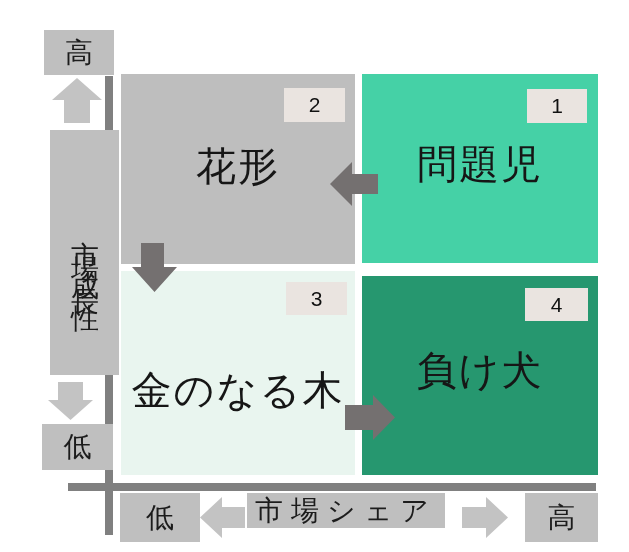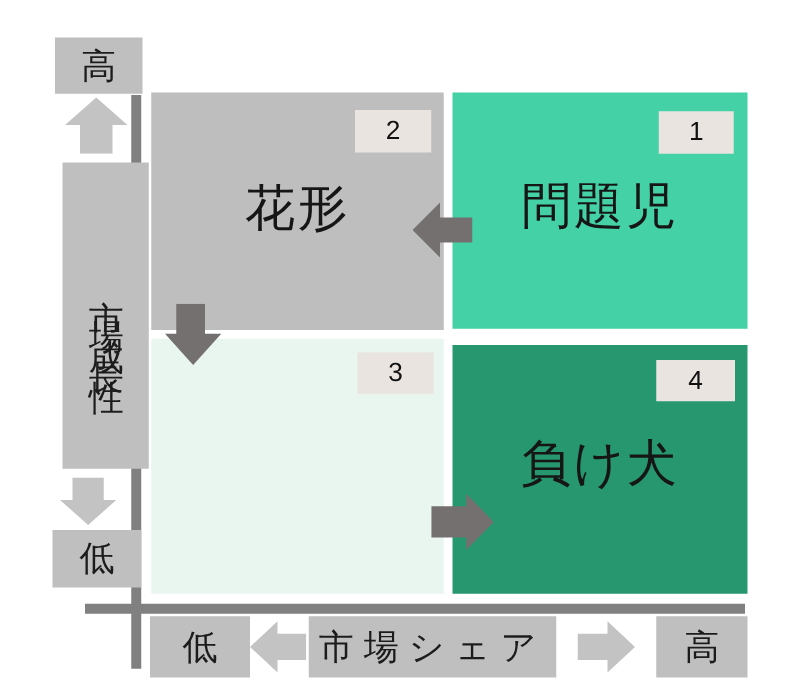--- a/index.html
+++ b/index.html
@@ -22,21 +22,21 @@
     font-size: 28px; font-weight: 300; color: var(--text);
   }
   #ybox-high { left: 44px; top: 30px;  width: 70px;  height: 45px; }
   #ybox-title { left: 50px; top: 130px; width: 69px; height: 245px; }
   #ybox-title .vtext {
     writing-mode: vertical-rl; text-orientation: upright;
     letter-spacing: 16px; line-height: 1; padding-top: 10px;
   }
   #ybox-low  { left: 42px; top: 424px; width: 71px;  height: 46px; }
   #xbox-low  { left: 120px; top: 493px; width: 80px;  height: 49px; }
-  #xbox-title { left: 247px; top: 493px; width: 198px; height: 49px; letter-spacing: 8px; }
+  #xbox-title { left: 247px; top: 493px; width: 198px; height: 35px; letter-spacing: 8px; }
   #xbox-high { left: 525px; top: 493px; width: 73px;  height: 49px; }
 
   
   svg.arrow { display: block; }
   .arrow-light { color: var(--axis-arrow); }
   .arrow-dark  { color: var(--flow-arrow); }
   #y-arrow-up    { left: 52px;  top: 78px;  }
   #y-arrow-down  { left: 48px;  top: 382px; }
   #x-arrow-left  { left: 200px; top: 497px; }
   #x-arrow-right { left: 462px; top: 497px; }
@@ -106,20 +106,21 @@
   <div class="badge" id="badge-1">
     <span>1</span>
   </div>
   <div class="q-label">問題児</div>
 </div>
 
 <div class="abs quadrant" id="quadrant-cashcow">
   <div class="badge" id="badge-3">
     <span>3</span>
   </div>
+  <div class="q-label">金のなる木</div>
 </div>
 
 <div class="abs quadrant" id="quadrant-dog">
   <div class="badge" id="badge-4">
     <span>4</span>
   </div>
   <div class="q-label">負け犬</div>
 </div>
 
 <svg class="abs arrow arrow-dark" id="flow-arrow-left" width="48" height="44" viewBox="0 0 48 44">

